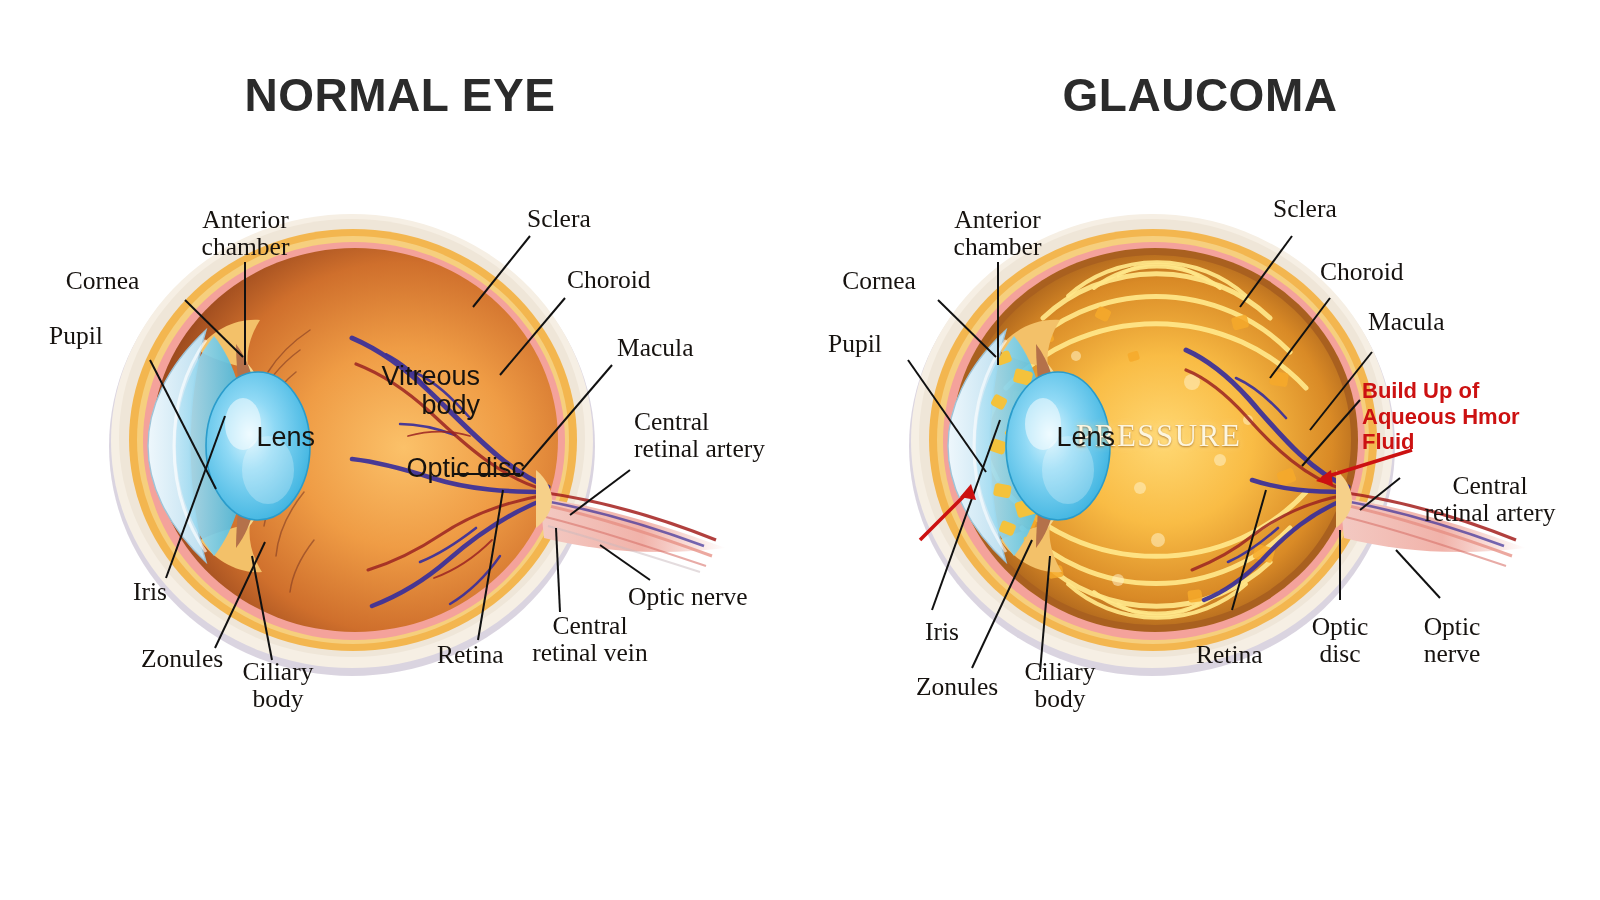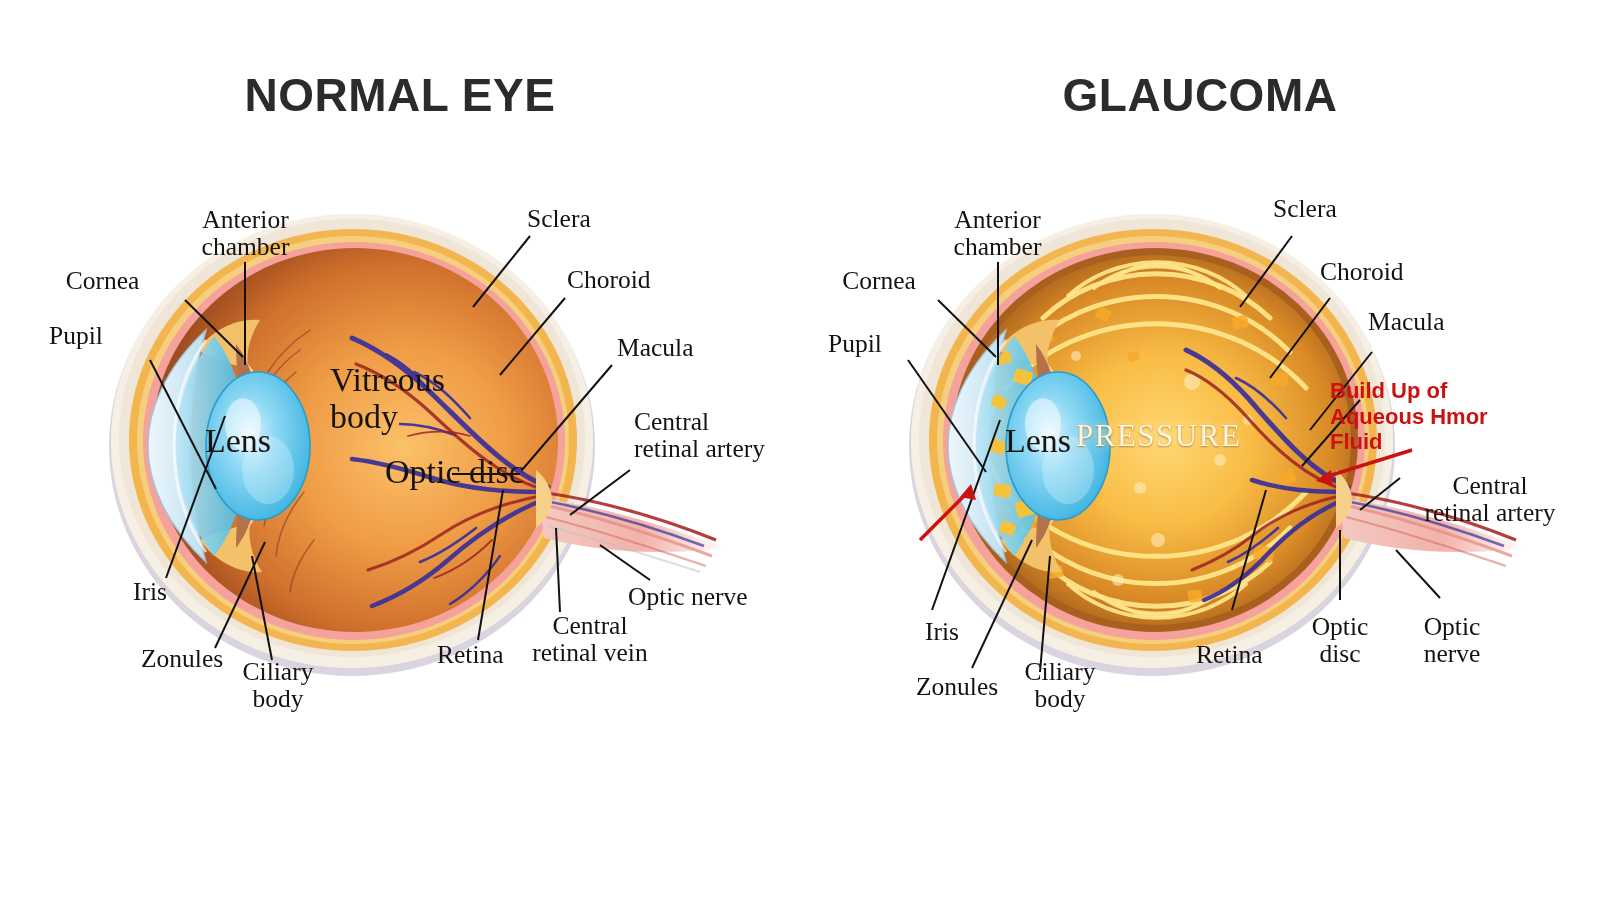--- a/index.html
+++ b/index.html
@@ -29,22 +29,22 @@
   .lbl.r{text-align:center;}
 
   .redlbl{
     position:absolute;color:#cc1111;font-size:22px;line-height:1.16;
     font-family:"Liberation Sans", sans-serif;font-weight:bold;
     white-space:pre-line;
   }
   .redlbl.r{text-align:right;}
 
   .inlbl{
-    position:absolute;color:#17130f;font-size:34px;line-height:1.08;
-    font-family:Liberation Serif, serif;white-space:pre-line;text-align:left;
+    position:absolute;color:#17130f;font-size:27px;line-height:1.08;
+    font-family:Liberation Sans, sans-serif;white-space:pre-line;text-align:right;
   }
   .pressure{
     position:absolute;color:#fdf6e0;font-size:31px;letter-spacing:1.5px;
     font-family:"Liberation Serif", serif;
     text-shadow:0 1px 2px rgba(120,60,0,.55), 0 0 7px rgba(255,230,160,.8);
     margin-top:14px;
   }
 </style>
 </head>
 <body>
@@ -420,18 +420,18 @@
     <div class="lbl" style="left:520px;top:258px;width:145px;">Choroid</div>
     <div class="lbl" style="left:568px;top:308px;width:130px;">Macula</div>
     <div class="lbl c" style="left:590px;top:472px;width:200px;">Central
 retinal artery</div>
     <div class="lbl c" style="left:592px;top:613px;width:120px;">Optic
 nerve</div>
     <div class="lbl c" style="left:490px;top:613px;width:100px;">Optic
 disc</div>
     <div class="lbl" style="left:396px;top:641px;width:110px;">Retina</div>
 
-    <div class="redlbl" style="left:530px;top:378px;width:210px;">Build Up of
+    <div class="redlbl" style="left:562px;top:378px;width:210px;">Build Up of
 Aqueous Hmor
 Fluid</div>
   </div>
 
 </div>
 
 </body></html>

